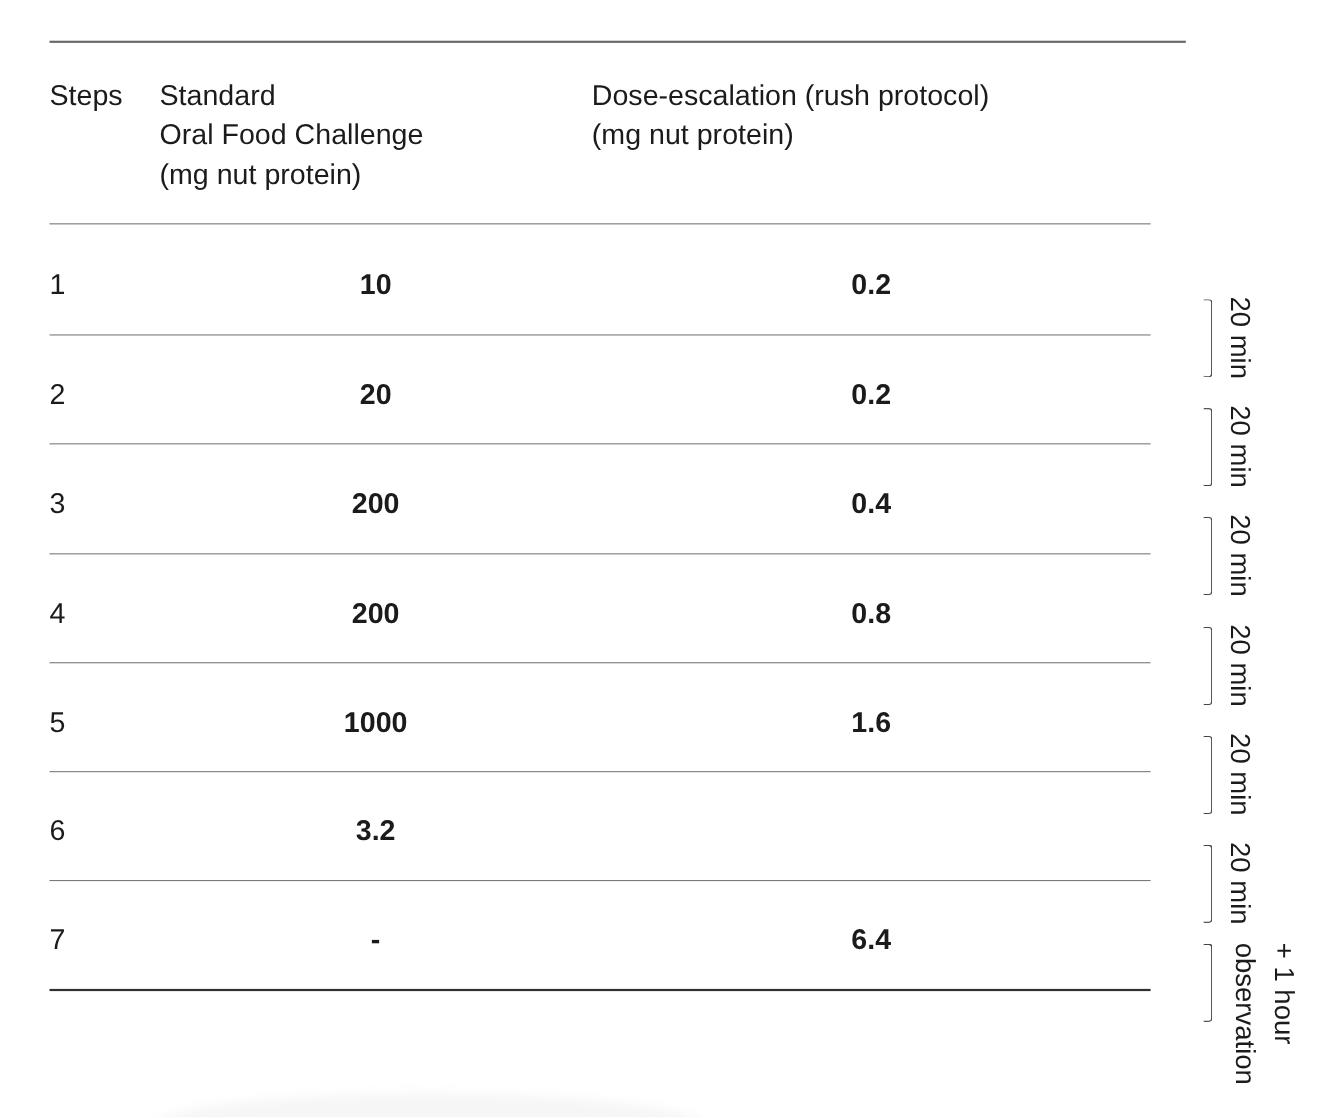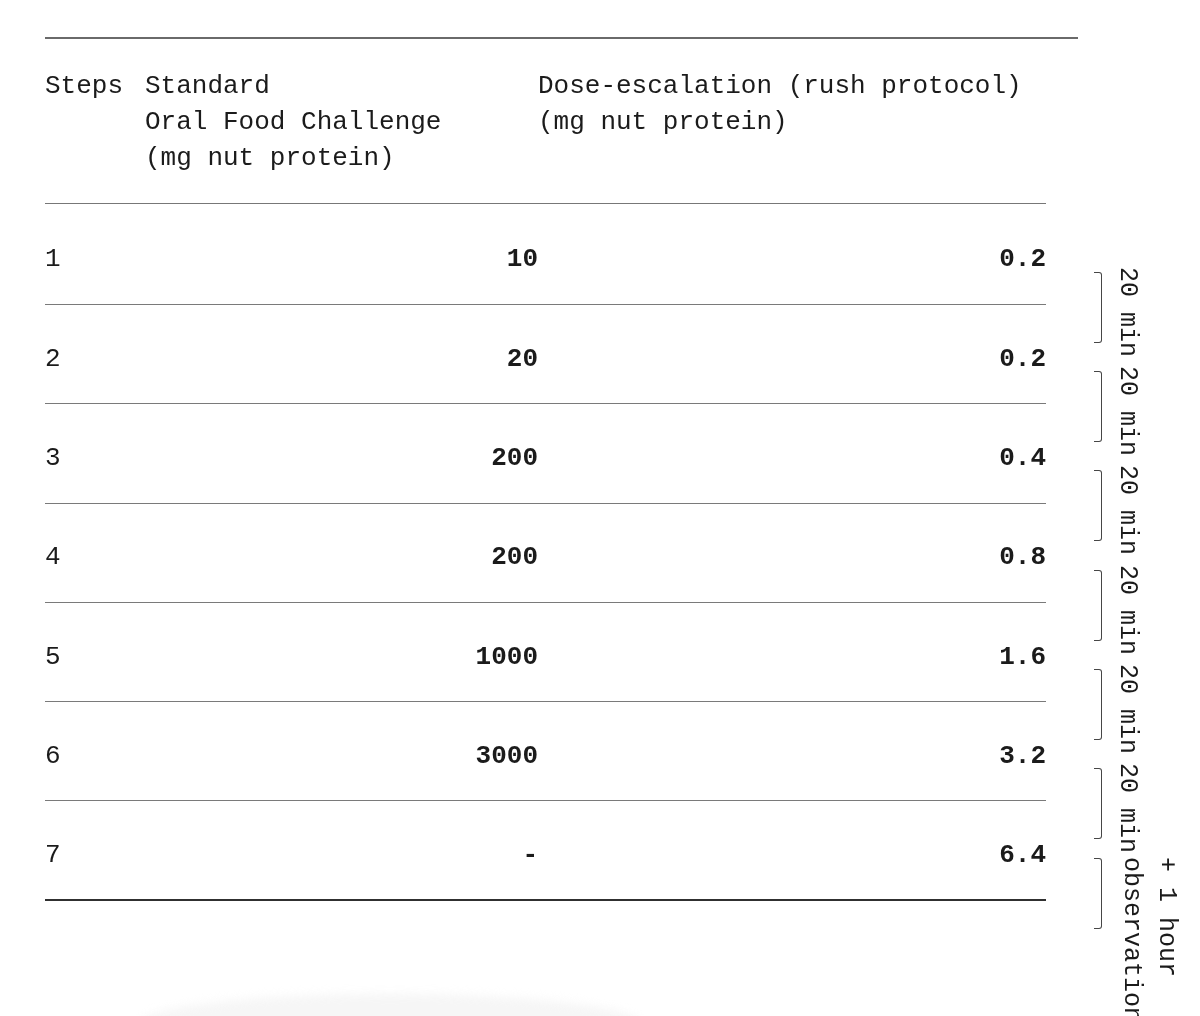--- a/index.html
+++ b/index.html
@@ -1,21 +1,21 @@
 <!DOCTYPE html>
 <html><head>
 <meta charset="utf-8">
 <style>
   html,body{margin:0;padding:0;background:#ffffff;}
   .sheet{
     position:relative;
     width:1200px;height:1016px;
     background:#ffffff;
     overflow:hidden;
-    font-family:Liberation Mono, monospace;
+    font-family:Liberation Sans, sans-serif;
     color:#1b1b1b;
   }
   
   .table{
     position:absolute;left:45px;top:37px;width:1033px;
     box-sizing:border-box;
     border-top:2px solid #6a6a6a;
     padding-right:32px;
   }
   .thead{
@@ -30,21 +30,21 @@
     display:grid;grid-template-columns:100px 393px 508px;
     box-sizing:border-box;height:99.3px;
     align-items:center;
     padding-top:9px;
     border-bottom:1px solid #7a7a7a;
     font-size:26px;
   }
   .trow.first{height:101px;}
   .trow.last{border-bottom:2px solid #303030;}
   .cell-step{text-align:left;font-weight:400;}
-  .cell-standard,.cell-rush{text-align:right;font-weight:700;}
+  .cell-standard,.cell-rush{text-align:center;font-weight:700;}
   
   .bracket{
     position:absolute;left:1094px;width:8px;height:71px;
     box-sizing:border-box;
     border-top:1.5px solid #464646;
     border-right:1.5px solid #464646;
     border-bottom:1.5px solid #464646;
     border-top-right-radius:3px;border-bottom-right-radius:3px;
   }
   .interval-label{
@@ -106,21 +106,20 @@
       <div class="cell-standard">200</div>
       <div class="cell-rush">0.8</div>
     </div>
     <div class="trow">
       <div class="cell-step">5</div>
       <div class="cell-standard">1000</div>
       <div class="cell-rush">1.6</div>
     </div>
     <div class="trow">
       <div class="cell-step">6</div>
-      <div class="cell-standard">3000</div>
       <div class="cell-rush">3.2</div>
     </div>
     <div class="trow last">
       <div class="cell-step">7</div>
       <div class="cell-standard">-</div>
       <div class="cell-rush">6.4</div>
     </div>
 
   </div>
 

